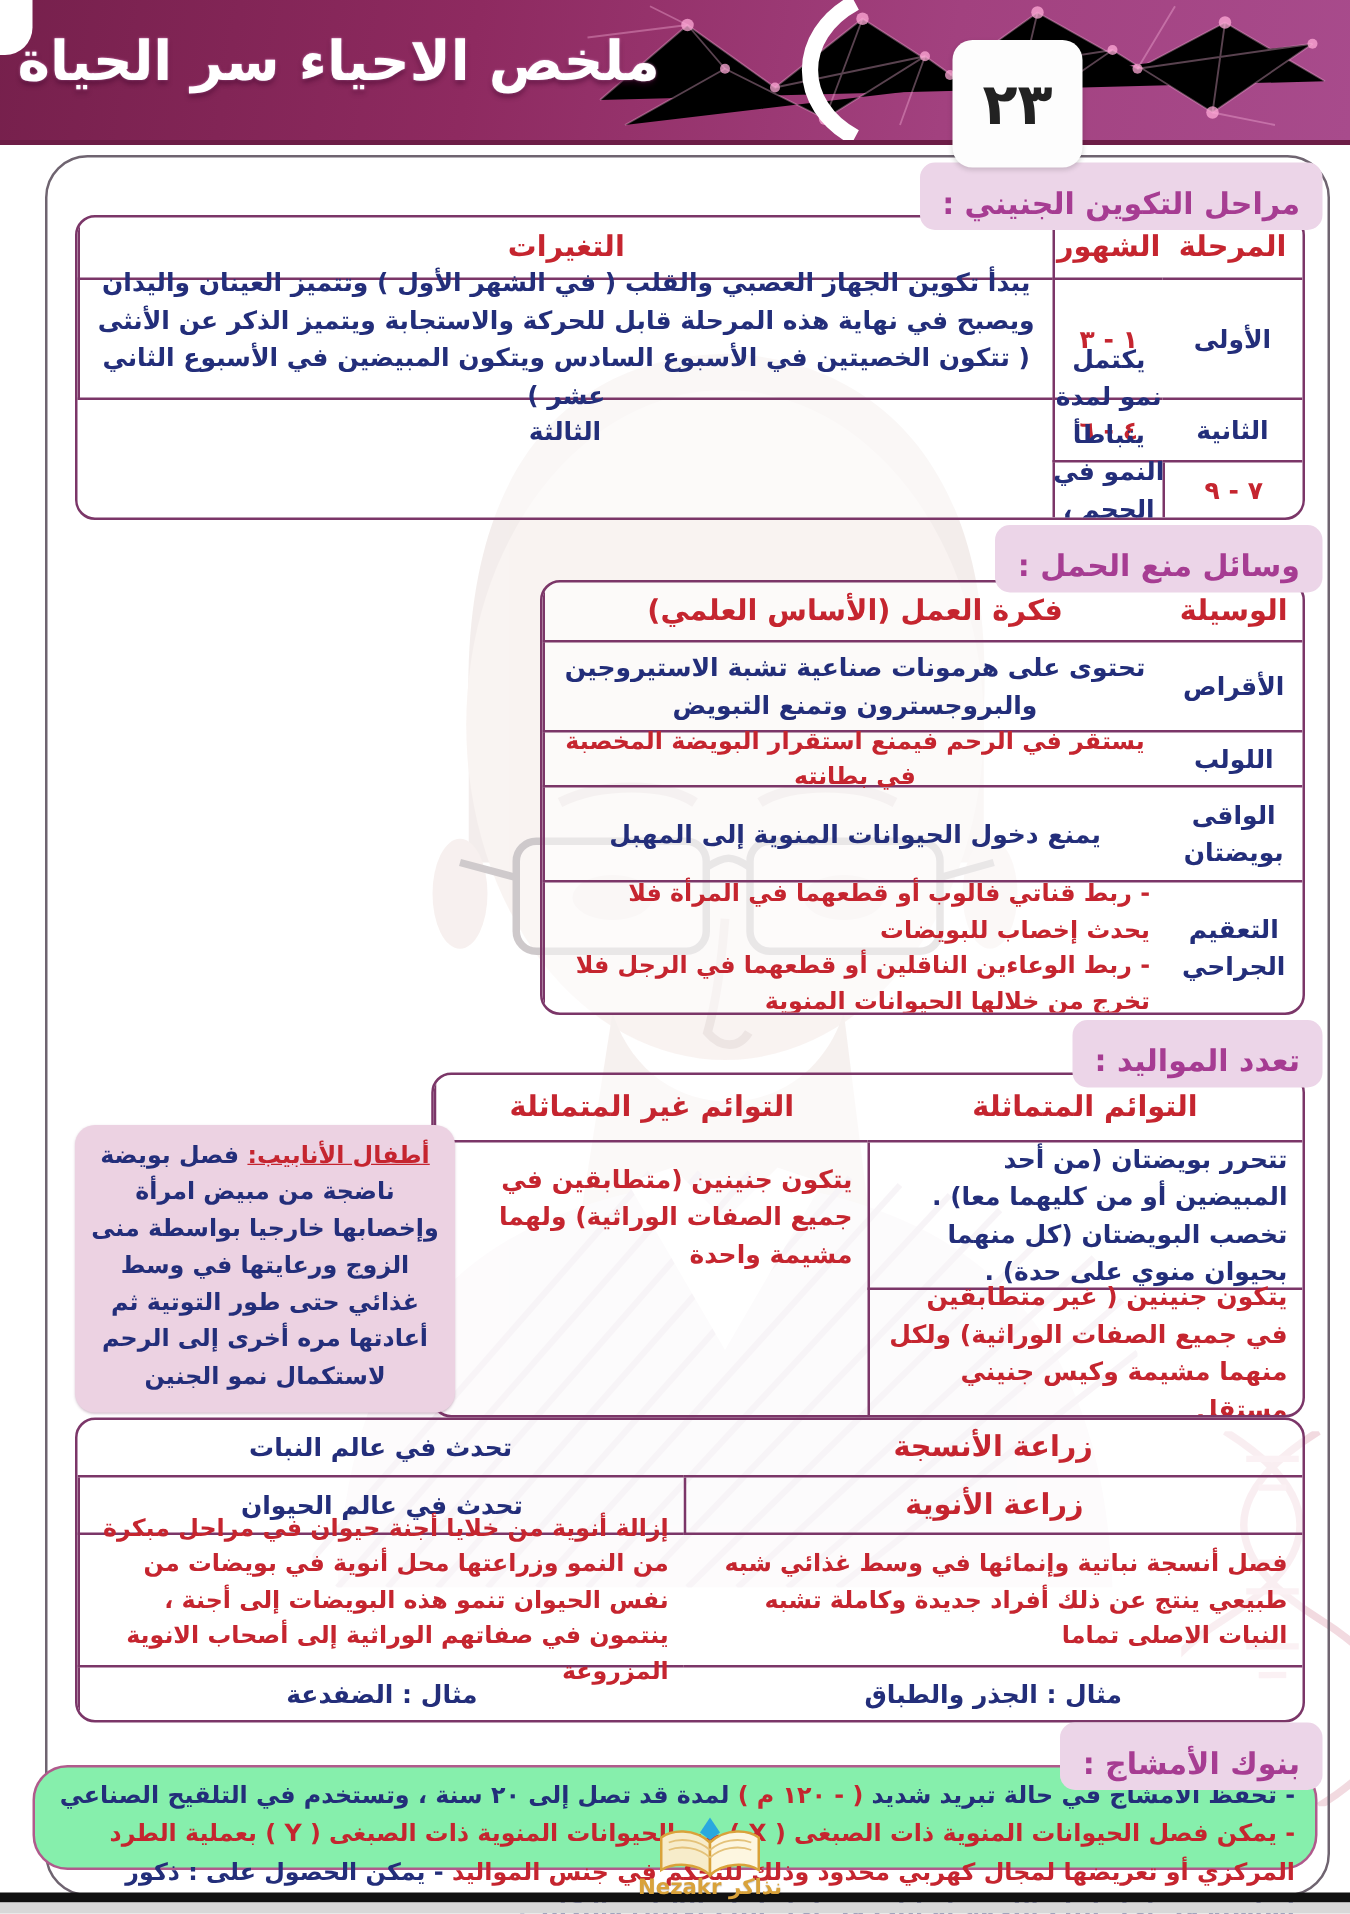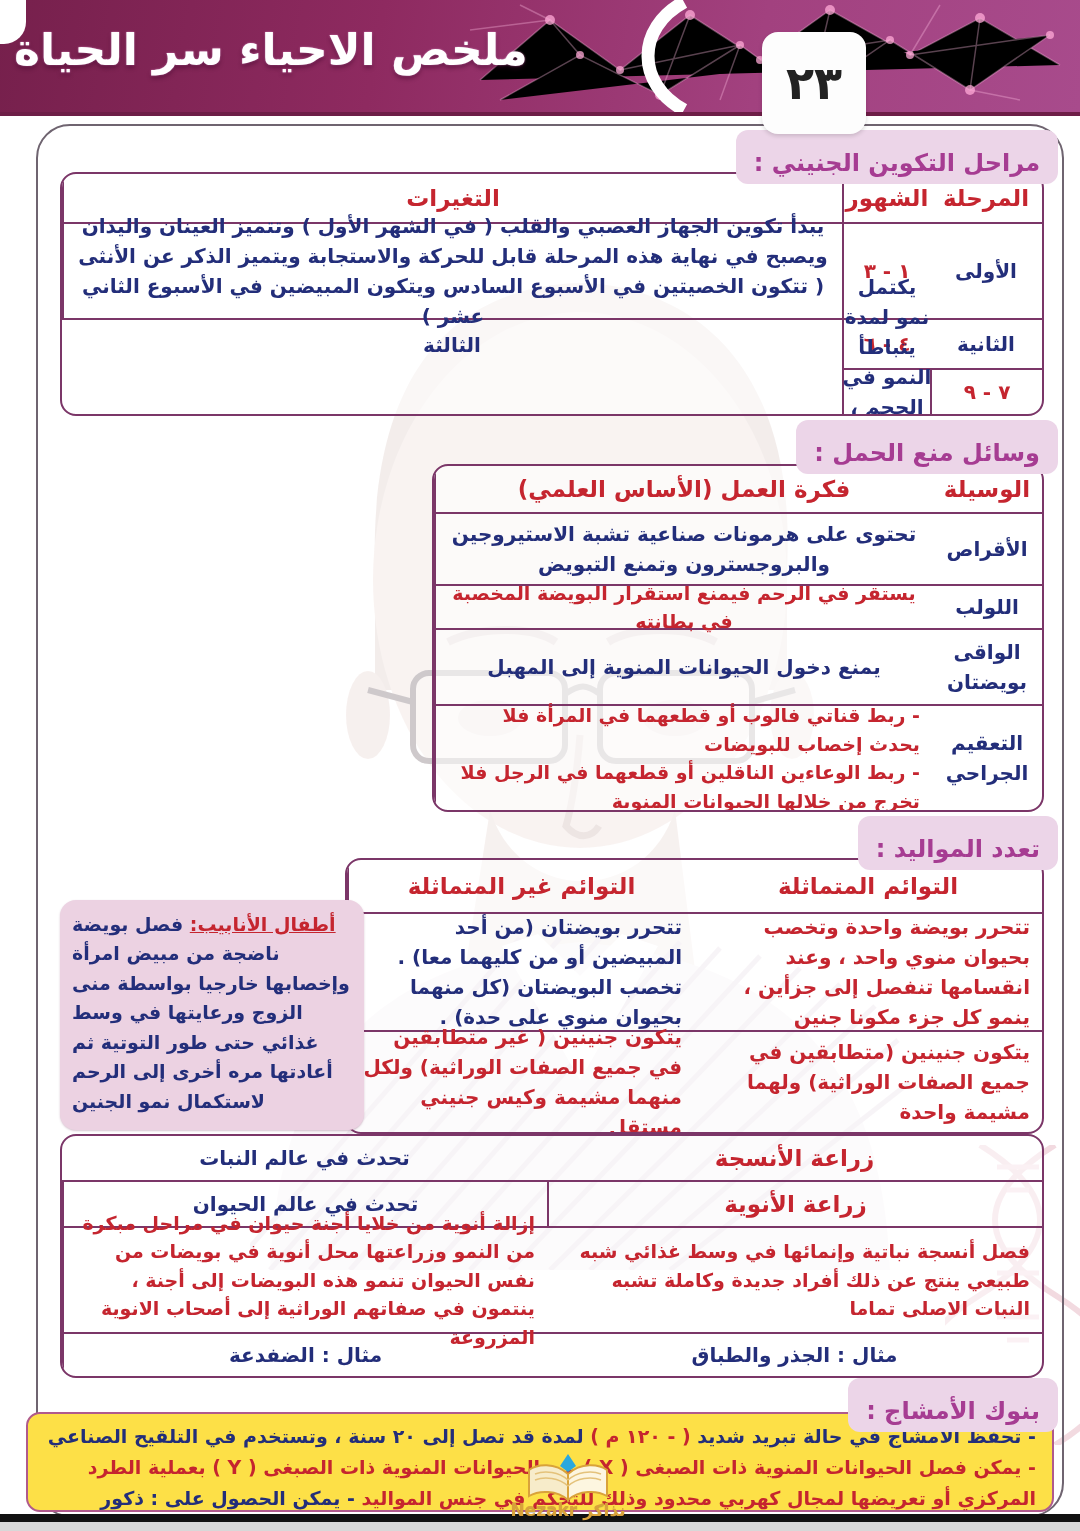--- a/index.html
+++ b/index.html
@@ -73,28 +73,28 @@
   .fs21{font-size:20px;}
   .ta-r{align-items:flex-end;text-align:right;}
   #tbl-embryo{left:60px;top:172px;width:980px;grid-template-columns:112px 88px 1fr;grid-template-rows:50px 96px 50px 44px;}
   #tbl-contra{left:432px;top:464px;width:608px;grid-template-columns:110px 1fr;grid-template-rows:48px 72px 44px 76px 104px;}
   #tbl-twins{left:345px;top:858px;width:695px;grid-template-columns:348px 1fr;grid-template-rows:54px 118px 100px;}
   #tbl-culture{left:60px;top:1134px;width:980px;grid-template-columns:495px 1fr;grid-template-rows:46px 46px 106px 42px;}
   
   .note-box{
     position:absolute;left:60px;top:900px;width:280px;min-height:210px;z-index:2;
     background:#ecd2e2;border-radius:16px;padding:10px 12px;
-    font-size:19px;font-weight:bold;color:var(--navy);line-height:1.55;text-align:left;
+    font-size:19px;font-weight:bold;color:var(--navy);line-height:1.55;text-align:center;
     box-shadow:0 1px 2px rgba(120,60,100,.3);
   }
   .note-title{color:var(--red);text-decoration:underline;}
   
   .gametes-box{
-    position:absolute;left:26px;top:1412px;width:1028px;height:100px;z-index:2;
-    background:#fde047;border:2.5px solid #b05a8c;border-radius:14px;
+    position:absolute;left:26px;top:1412px;width:1028px;height:84px;z-index:2;
+    background:#86efac;border:2.5px solid #b05a8c;border-radius:28px;
     padding:6px 16px;box-sizing:border-box;
     font-size:19px;font-weight:bold;line-height:1.6;text-align:right;
   }
   .gametes-box p{margin:1px 0;}
   
   .watermark{
     position:absolute;left:498px;top:1452px;width:140px;z-index:10;
     display:flex;flex-direction:column;align-items:center;
   }
   .watermark-text{font-size:17px;font-weight:bold;color:#d9a23a;direction:rtl;
@@ -242,21 +242,20 @@
     <div>- ربط الوعاءين الناقلين أو قطعهما في الرجل فلا تخرج من خلالها الحيوانات المنوية</div>
   </div>
 </div>
 
 <div class="pill" style="top:816px;">تعدد المواليد :</div>
 
 <div class="tbl" id="tbl-twins">
   <div class="cell hd rb">التوائم المتماثلة</div>
   <div class="cell hd rb bl">التوائم غير المتماثلة</div>
 
-  <div class="cell red fs20 rb ta-r">تتحرر بويضة واحدة وتخصب بحيوان منوي واحد ، وعند انقسامها تنفصل إلى جزأين ، ينمو كل جزء مكونا جنين</div>
   <div class="cell navy fs20 rb bl ta-r">تتحرر بويضتان (من أحد المبيضين أو من كليهما معا) . تخصب البويضتان (كل منهما بحيوان منوي على حدة) .</div>
 
   <div class="cell red fs20 ta-r">يتكون جنينين (متطابقين في جميع الصفات الوراثية) ولهما مشيمة واحدة</div>
   <div class="cell red fs20 bl ta-r">يتكون جنينين ( غير متطابقين في جميع الصفات الوراثية) ولكل منهما مشيمة وكيس جنيني مستقل</div>
 </div>
 
 <div class="note-box">
   <span class="note-title">أطفال الأنابيب:</span><span> فصل بويضة ناضجة من مبيض امرأة وإخصابها خارجيا بواسطة منى الزوج ورعايتها في وسط غذائي حتى طور التوتية ثم أعادتها مره أخرى إلى الرحم لاستكمال نمو الجنين</span>
 </div>
 

